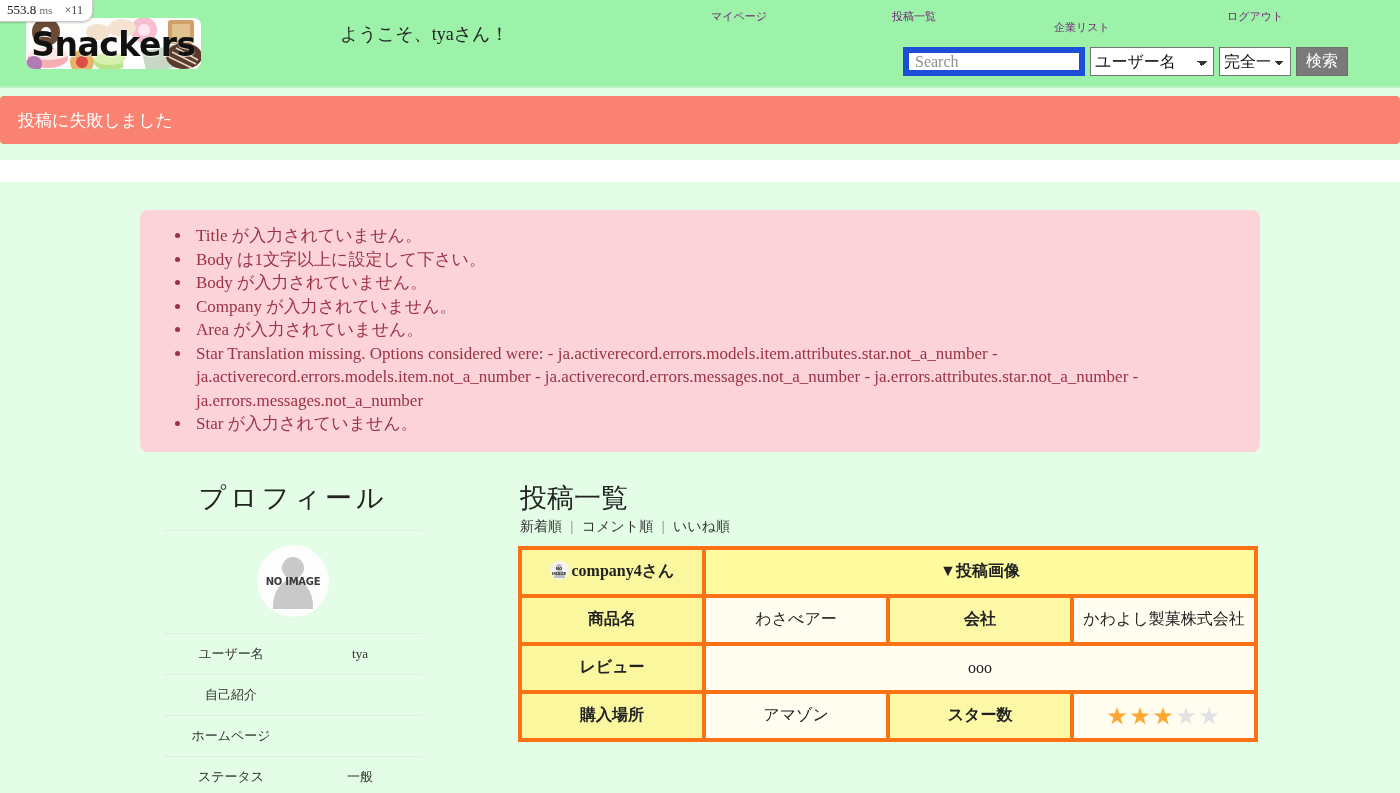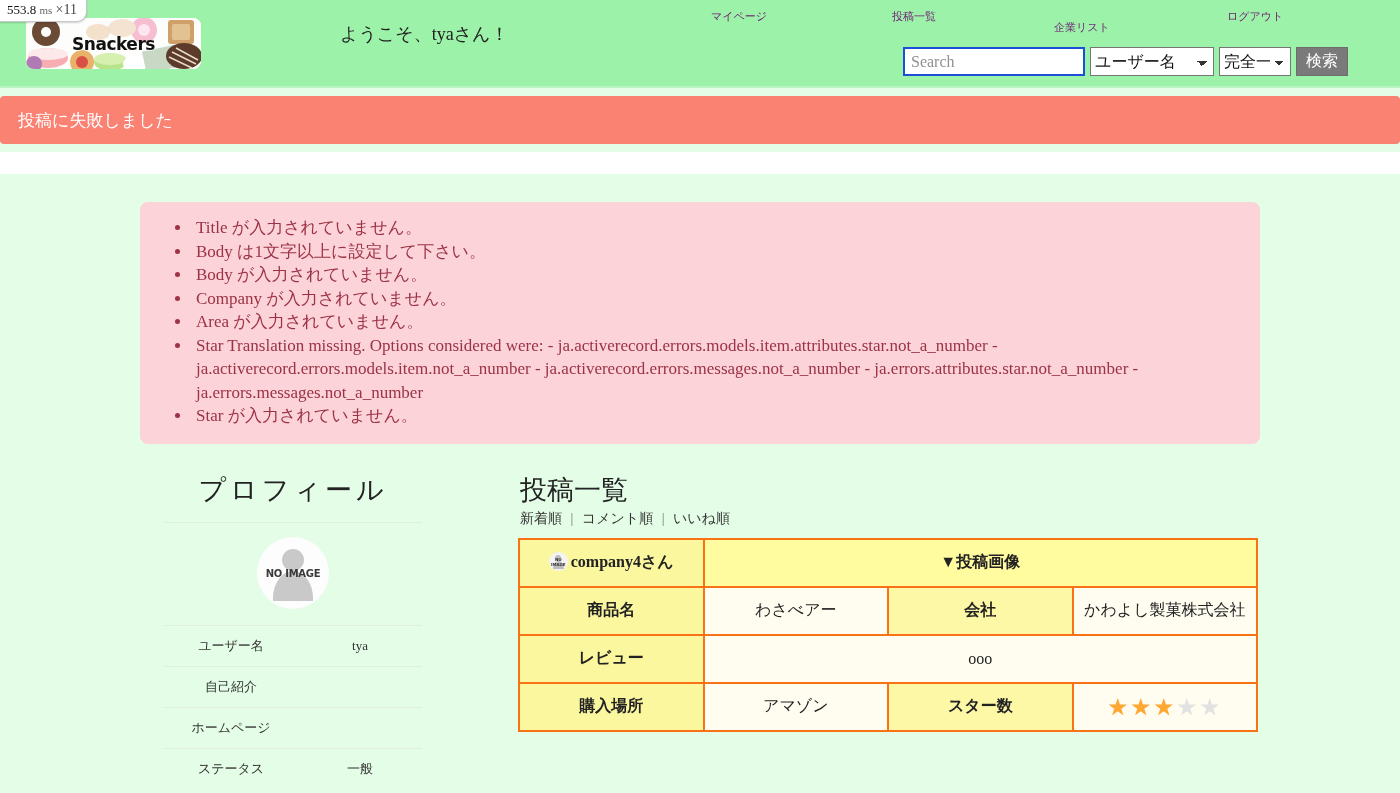--- a/index.html
+++ b/index.html
@@ -14,36 +14,36 @@
   
   .profiler-badge{
     position:absolute; top:0; left:0; z-index:50;
     background:#fff; border:1px solid #c9c9c9; border-top:none; border-left:none;
     border-radius:0 0 10px 0;
     padding:2px 9px 3px 7px;
     font-family:"Liberation Serif",serif; font-size:13px; color:#111;
     box-shadow:0 1px 2px rgba(0,0,0,.18);
   }
   .profiler-badge .ms{ font-size:11px; color:#666; }
-  .profiler-badge .cnt{ font-size:14px; color:#444; margin-left:0; }
+  .profiler-badge .cnt{ font-size:12px; color:#444; margin-left:9px; }
 
   
   .site-header{
     position:relative; height:88px; background:#9bf2a8;
     border-bottom:2px solid #b9f5c2;
   }
   .logo{
     position:absolute; left:26px; top:18px; width:175px; height:51px;
     border-radius:8px; overflow:hidden; background:#fff; display:block;
   }
   .logo svg{ display:block; width:100%; height:100%; }
   .logo-text{
     position:absolute; left:0; right:0; top:50%; transform:translateY(-50%);
     text-align:center; font-family:"DejaVu Sans","Liberation Sans",sans-serif;
-    font-weight:bold; font-size:17px; color:#111; letter-spacing:-0.5px;
+    font-weight:bold; font-size:33px; color:#111; letter-spacing:-0.5px;
     text-shadow:0 1px 0 rgba(255,255,255,.7);
   }
   .welcome{
     position:absolute; left:340px; top:22px;
     font-size:18px; color:#222;
   }
   .nav{
     position:absolute; top:9px; left:690px; width:700px; height:32px;
   }
   .nav a{
@@ -53,21 +53,21 @@
   .nav a:nth-child(2){ left:202px; }
   .nav a:nth-child(3){ left:364px;margin-top:11px; }
   .nav a:nth-child(4){ left:537px; }
 
   .searchbar{
     position:absolute; top:47px; left:903px;
     display:flex; align-items:stretch; gap:5px;
   }
   .search-input{
     width:182px; height:29px; padding:2px 6px;
-    border:2px solid #1d4ed8; background:#fff;
+    border:6px solid #1d4ed8; background:#fff;
     font-family:"Liberation Serif",serif; font-size:16px; color:#111;
   }
   .search-input::placeholder{ color:#909090; }
   .sel{
     height:29px; padding:1px 4px;
     border:1px solid #767676; background:#fff;
     font-family:"Liberation Serif",serif; font-size:16px; color:#111;
     -webkit-appearance:none; appearance:none;
     background-image:
       linear-gradient(45deg, transparent 50%, #333 50%),
@@ -79,21 +79,21 @@
   .sel-kind{ width:124px; }
   .sel-match{ width:72px; }
   .search-btn{
     height:29px; padding:0 9px; border:1px solid #6d6d6d; background:#7a7a7a;
     color:#fff; font-family:"Liberation Serif",serif; font-size:16px;
     cursor:pointer;
   }
 
   
   .alert{
-    margin:8px 0 8px 0; height:48px; width:1400px;
+    margin:8px 0 16px 0; height:48px; width:1400px;
     background:#f98273; color:#fff;
     display:flex; align-items:center; padding-left:18px;
     font-size:17px; border-radius:4px;
   }
   .white-gap{ height:22px; background:#fff; }
 
   
   .page{ position:relative; }
 
   .error-box{
@@ -152,21 +152,21 @@
   }
   .sorts{ margin:0 0 10px 2px; font-size:14px; color:#333; }
   .sorts a{ color:#333; text-decoration:none; }
   .sorts span.sep{ color:#777; padding:0 5px; }
 
   table.post{
     width:740px; border-collapse:collapse;
     table-layout:fixed; background:#fffdf0;
   }
   table.post td{
-    border:2px solid #f97316; height:48px; text-align:center;
+    border:4px solid #f97316; height:48px; text-align:center;
     font-size:16px; color:#222; padding:4px 6px;
   }
   td.lbl{ background:#fbf79f; font-weight:bold; width:229px; }
   td.lbl2{ background:#fcf8a6; font-weight:bold; }
   td.head-user{ background:#fbf79f; font-weight:bold; height:54px; }
   td.head-img{ background:#fffca0; font-weight:bold; height:54px; }
   td.val{ background:#fffdf0; }
   .mini-avatar{
     display:inline-block; width:19px; height:19px; border-radius:50%;
     background:#f4f4f4; position:relative; vertical-align:-4px; margin-right:3px;

